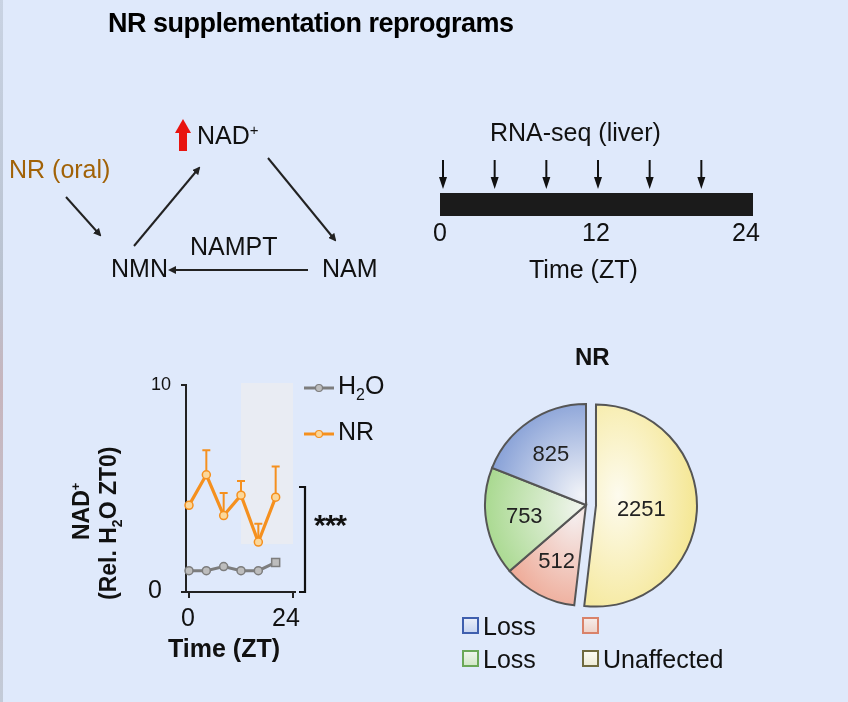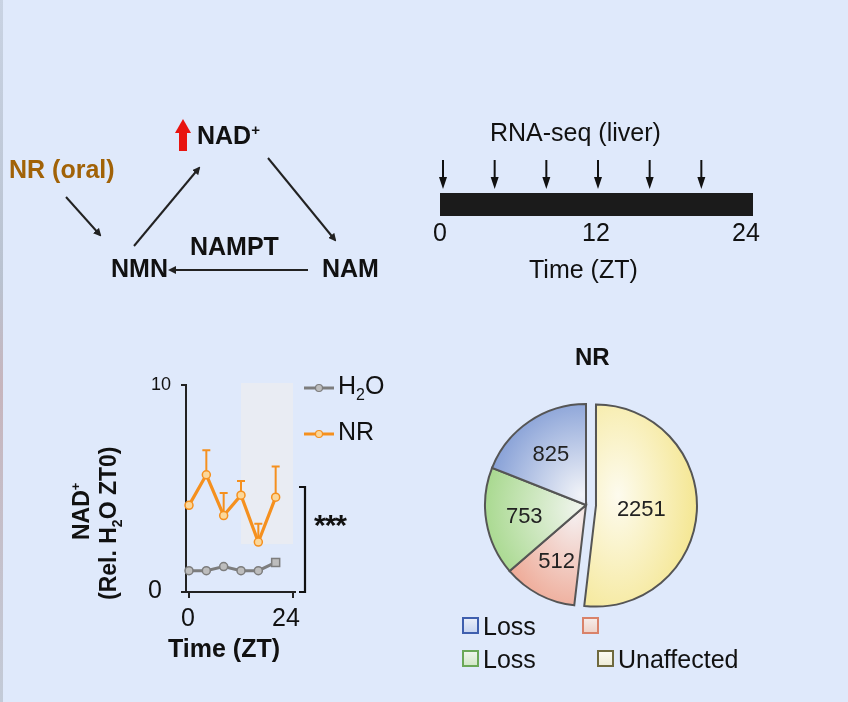--- a/index.html
+++ b/index.html
@@ -10,30 +10,31 @@
     position:relative;
   }
   .abs { position:absolute; }
   .title {
     left:108px; top:6px;
     font-family:"Liberation Sans", sans-serif;
     font-weight:bold; font-size:27px; line-height:34px;
     color:#000; letter-spacing:-0.5px;
   }
   .lbl { font-family:"Liberation Sans", sans-serif; color:#111; white-space:nowrap; }
-  .pathway { font-size:25px;font-weight:bold; }
+  .pathway { font-size:25px; }
   svg text { font-family:"Liberation Sans", sans-serif; }
   .leftedge { left:0; top:0; width:3px; height:702px; background:linear-gradient(#c9d3e3,#b9c2d0 40%,#c7b5bd 55%,#c3cbd8); }
 </style>
 </head>
 <body>
 
 <div class="abs leftedge"></div>
 
 <div class="abs title">
+  <div>NR supplementation reprograms</div>
 </div>
 
 <div>
   <svg class="abs" style="left:0;top:110px" width="420" height="190">
     <defs>
       <marker id="ah" markerWidth="8" markerHeight="8" refX="6" refY="4" orient="auto" markerUnits="userSpaceOnUse">
         <path d="M0,0 L8,4 L0,8 Z" fill="#222"></path>
       </marker>
     </defs>
 
@@ -176,17 +177,17 @@
   <div class="abs" style="left:462px;top:612px;font-size:25px;">
     <div style="position:absolute;left:0;top:0;white-space:nowrap;">
       <span style="display:inline-block;width:13px;height:13px;border:2px solid #3f5fae;background:linear-gradient(#e9eef9,#c9d6f1);vertical-align:1px;"></span><span class="lbl" style="margin-left:4px;">Loss</span>
     </div>
     <div style="position:absolute;left:120px;top:0;white-space:nowrap;">
       <span style="display:inline-block;width:13px;height:13px;border:2px solid #d9826a;background:linear-gradient(#f6ebe8,#eed3ca);vertical-align:1px;"></span>
     </div>
     <div style="position:absolute;left:0;top:33px;white-space:nowrap;">
       <span style="display:inline-block;width:13px;height:13px;border:2px solid #6aa857;background:linear-gradient(#eef5ec,#d2e8c8);vertical-align:1px;"></span><span class="lbl" style="margin-left:4px;">Loss</span>
     </div>
-    <div style="position:absolute;left:135px;top:33px;white-space:nowrap;">
+    <div style="position:absolute;left:120px;top:33px;white-space:nowrap;">
       <span style="display:inline-block;width:13px;height:13px;border:2px solid #6f6a3f;background:linear-gradient(#fbfbf3,#eeecd8);vertical-align:1px;"></span><span class="lbl" style="margin-left:4px;">Unaffected</span>
     </div>
   </div>
 </div>
 
 </body></html>

